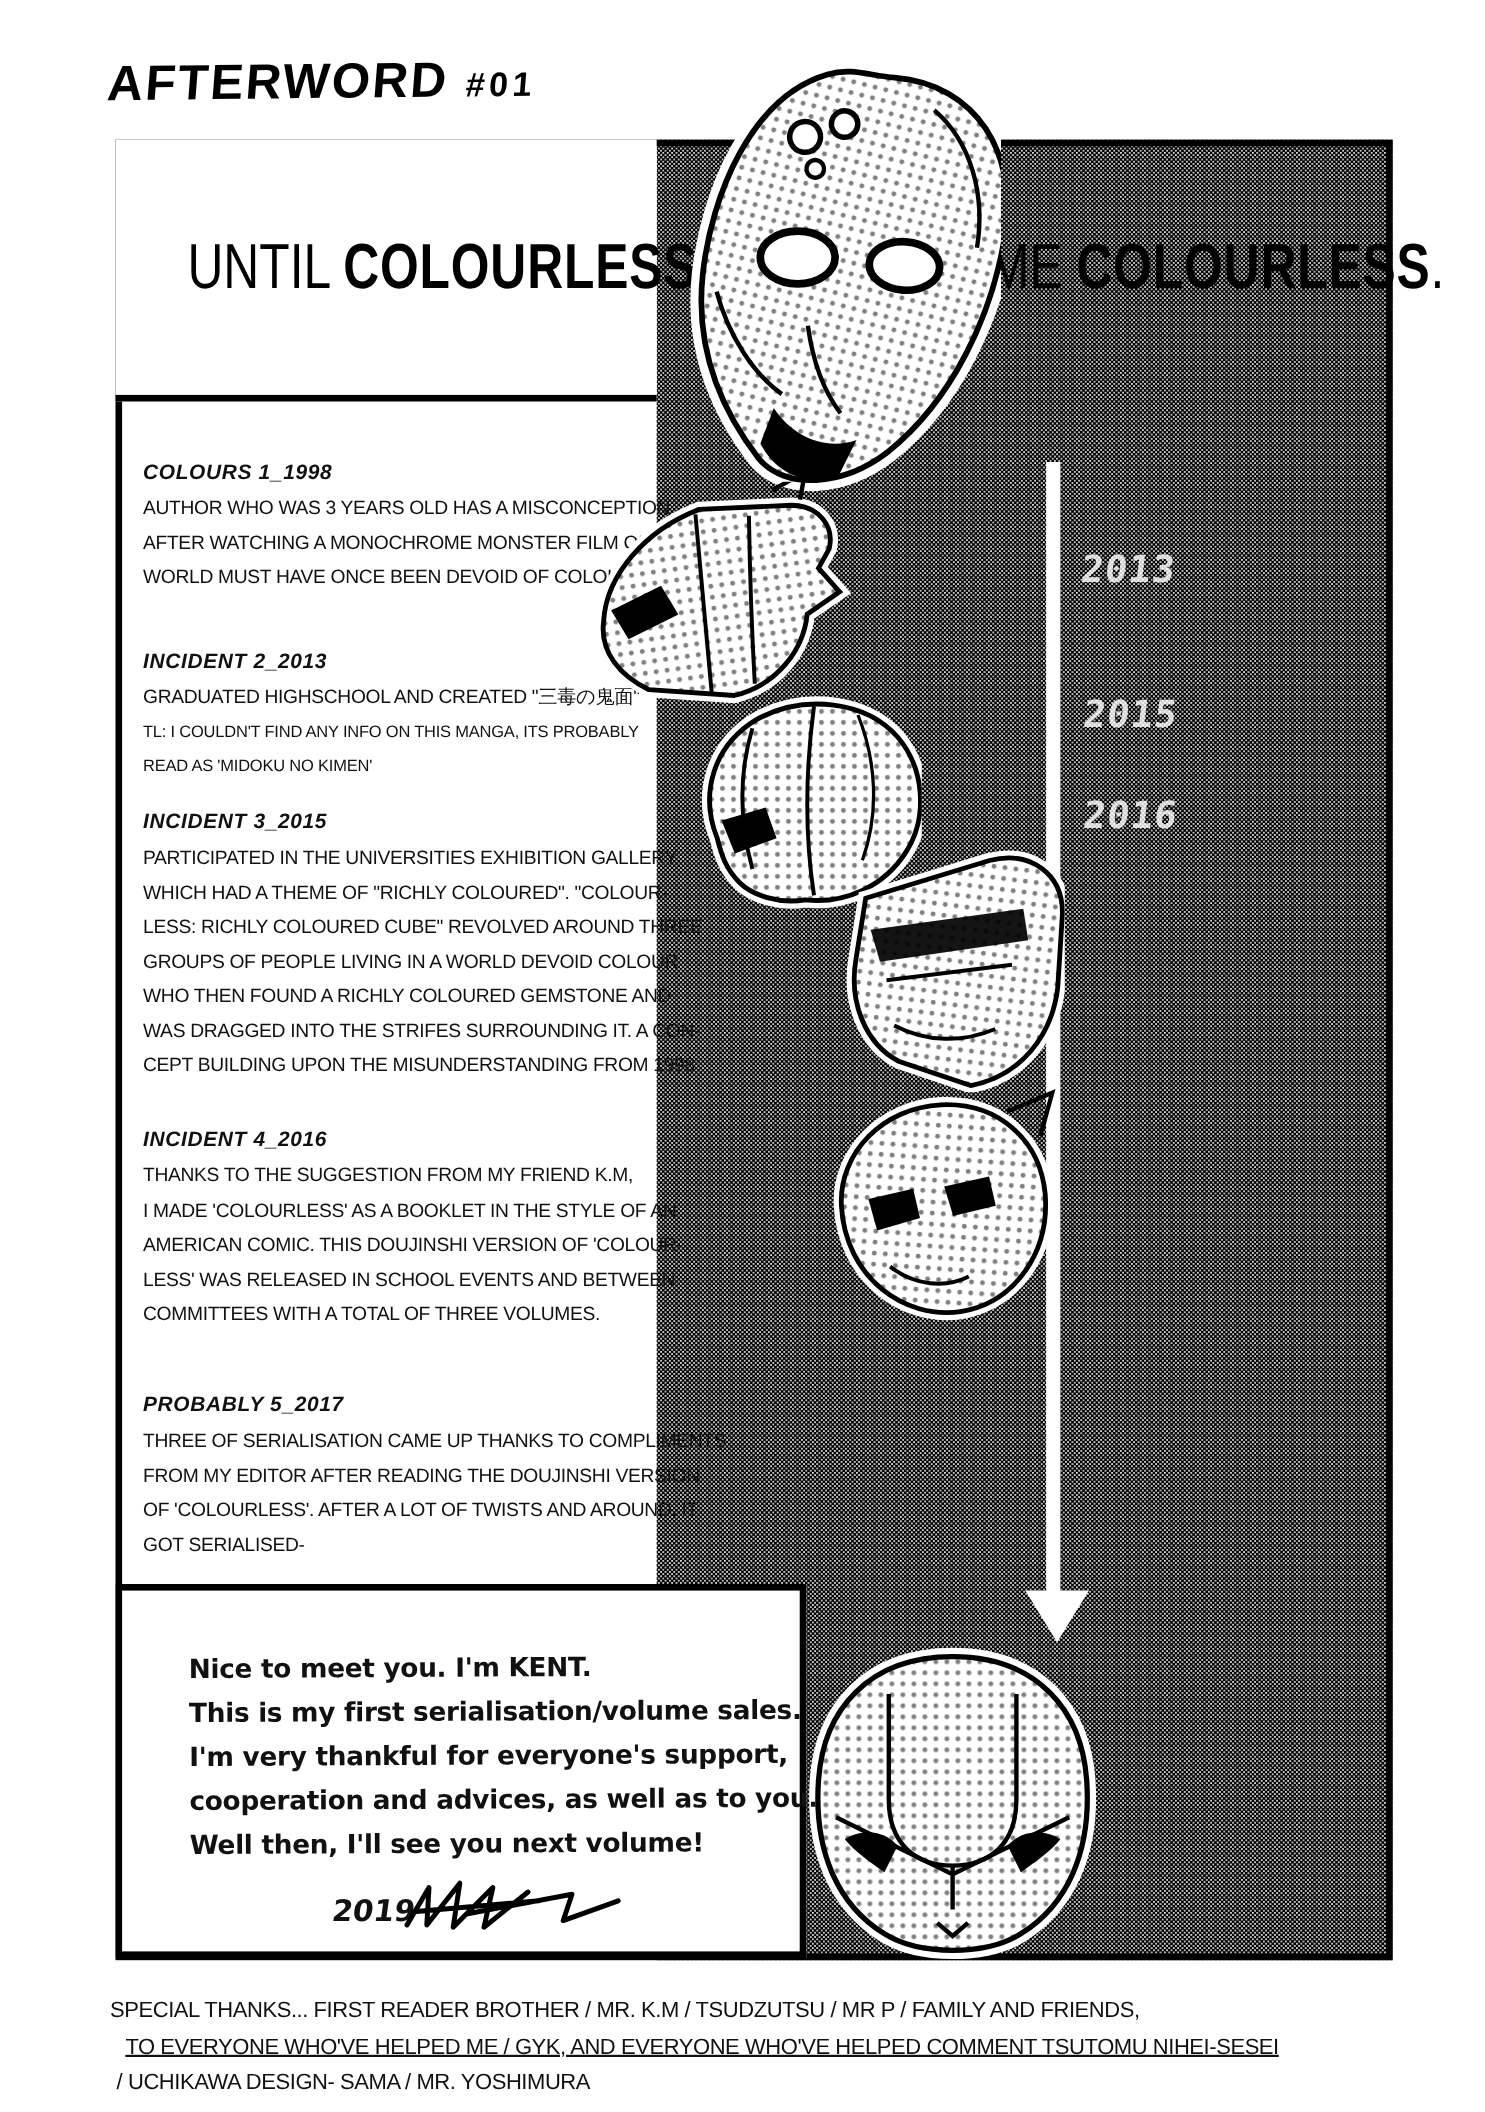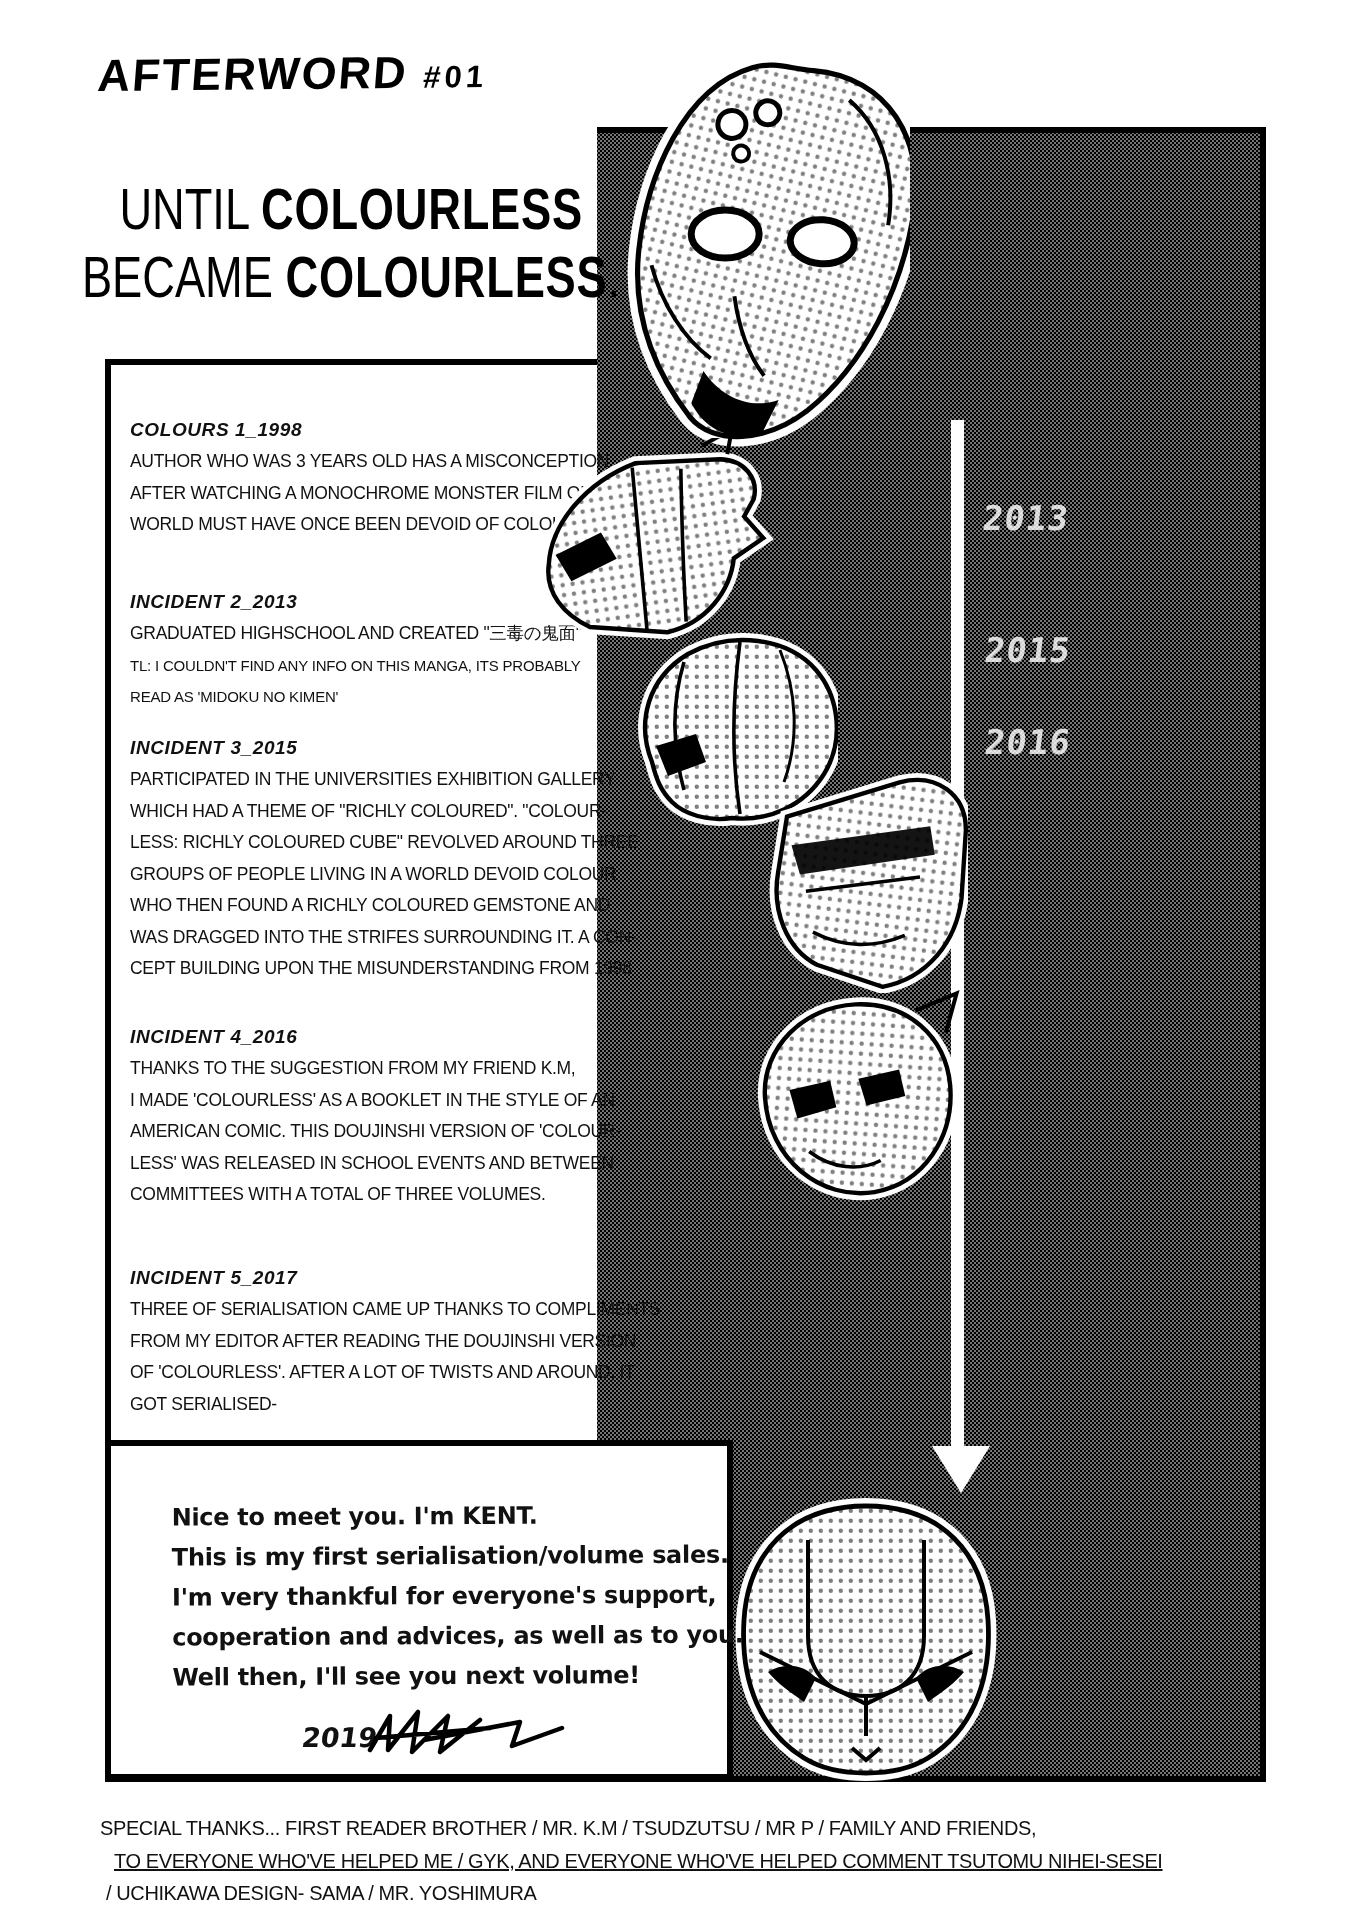--- a/index.html
+++ b/index.html
@@ -24,22 +24,22 @@
   .arrow-shaft{position:absolute;left:951px;top:420px;width:13px;height:1027px;background:#fff;z-index:2;}
   .arrow-head{position:absolute;left:932px;top:1446px;width:0;height:0;z-index:2;
               border-left:29px solid transparent;border-right:29px solid transparent;border-top:47px solid #fff;}
 
   
   .year{position:absolute;z-index:3;font-family:"DejaVu Sans Mono",monospace;font-weight:bold;
         font-size:34px;color:#fff;opacity:.82;letter-spacing:1px;transform:skewX(-7deg);}
 
   
   .title-block{position:absolute;left:105px;top:127px;width:492px;height:232px;z-index:5;
-               border-bottom:6px solid #000;background:#fff;display:flex;flex-direction:column;
-               justify-content:center;align-items:center;}
+               border-bottom:6px solid #000;background:#fff;display:flex;flex-direction:row;
+               align-items:center;}
   .t-line{white-space:nowrap;transform:scaleX(.78);font-size:58px;line-height:68px;color:#000;}
   .t-light{font-weight:400;letter-spacing:0px;}
   .t-bold{font-weight:700;letter-spacing:1px;}
 
   
   .incident{position:absolute;left:130px;z-index:5;white-space:nowrap;}
   .inc-head{font-size:19px;font-weight:700;letter-spacing:.6px;line-height:33px;font-style:italic;}
   .inc-line{font-size:17.5px;letter-spacing:-.3px;line-height:31.5px;}
   .inc-note{font-size:15px;letter-spacing:-.2px;line-height:31px;}
 
@@ -125,21 +125,21 @@
       </div>
       <div class="incident" style="top: 1020px;">
         <div class="inc-head">INCIDENT 4_2016</div>
         <div class="inc-line">THANKS TO THE SUGGESTION FROM MY FRIEND K.M,</div>
         <div class="inc-line">I MADE 'COLOURLESS' AS A BOOKLET IN THE STYLE OF AN</div>
         <div class="inc-line">AMERICAN COMIC. THIS DOUJINSHI VERSION OF 'COLOUR-</div>
         <div class="inc-line">LESS' WAS RELEASED IN SCHOOL EVENTS AND BETWEEN</div>
         <div class="inc-line">COMMITTEES WITH A TOTAL OF THREE VOLUMES.</div>
       </div>
       <div class="incident" style="top: 1261px;">
-        <div class="inc-head">INCIDENT 5_2017</div>
+        <div class="inc-head">PROBABLY 5_2017</div>
         <div class="inc-line">THREE OF SERIALISATION CAME UP THANKS TO COMPLIMENTS</div>
         <div class="inc-line">FROM MY EDITOR AFTER READING THE DOUJINSHI VERSION</div>
         <div class="inc-line">OF 'COLOURLESS'. AFTER A LOT OF TWISTS AND AROUND, IT</div>
         <div class="inc-line">GOT SERIALISED-</div>
       </div>
     </div>
 
   <svg class="head" style="left:618px;top:52px;width:292px;height:402px" viewBox="0 0 146 201">
     <g transform="rotate(14 73 100)">
       <path d="M75,6 C112,0 138,26 141,64 C144,100 136,142 113,172 C97,192 72,200 57,189 C38,174 17,150 12,114 C7,78 14,30 45,12 C55,6 64,8 75,6 Z" fill="#fff" stroke="#fff" stroke-width="10"></path>

